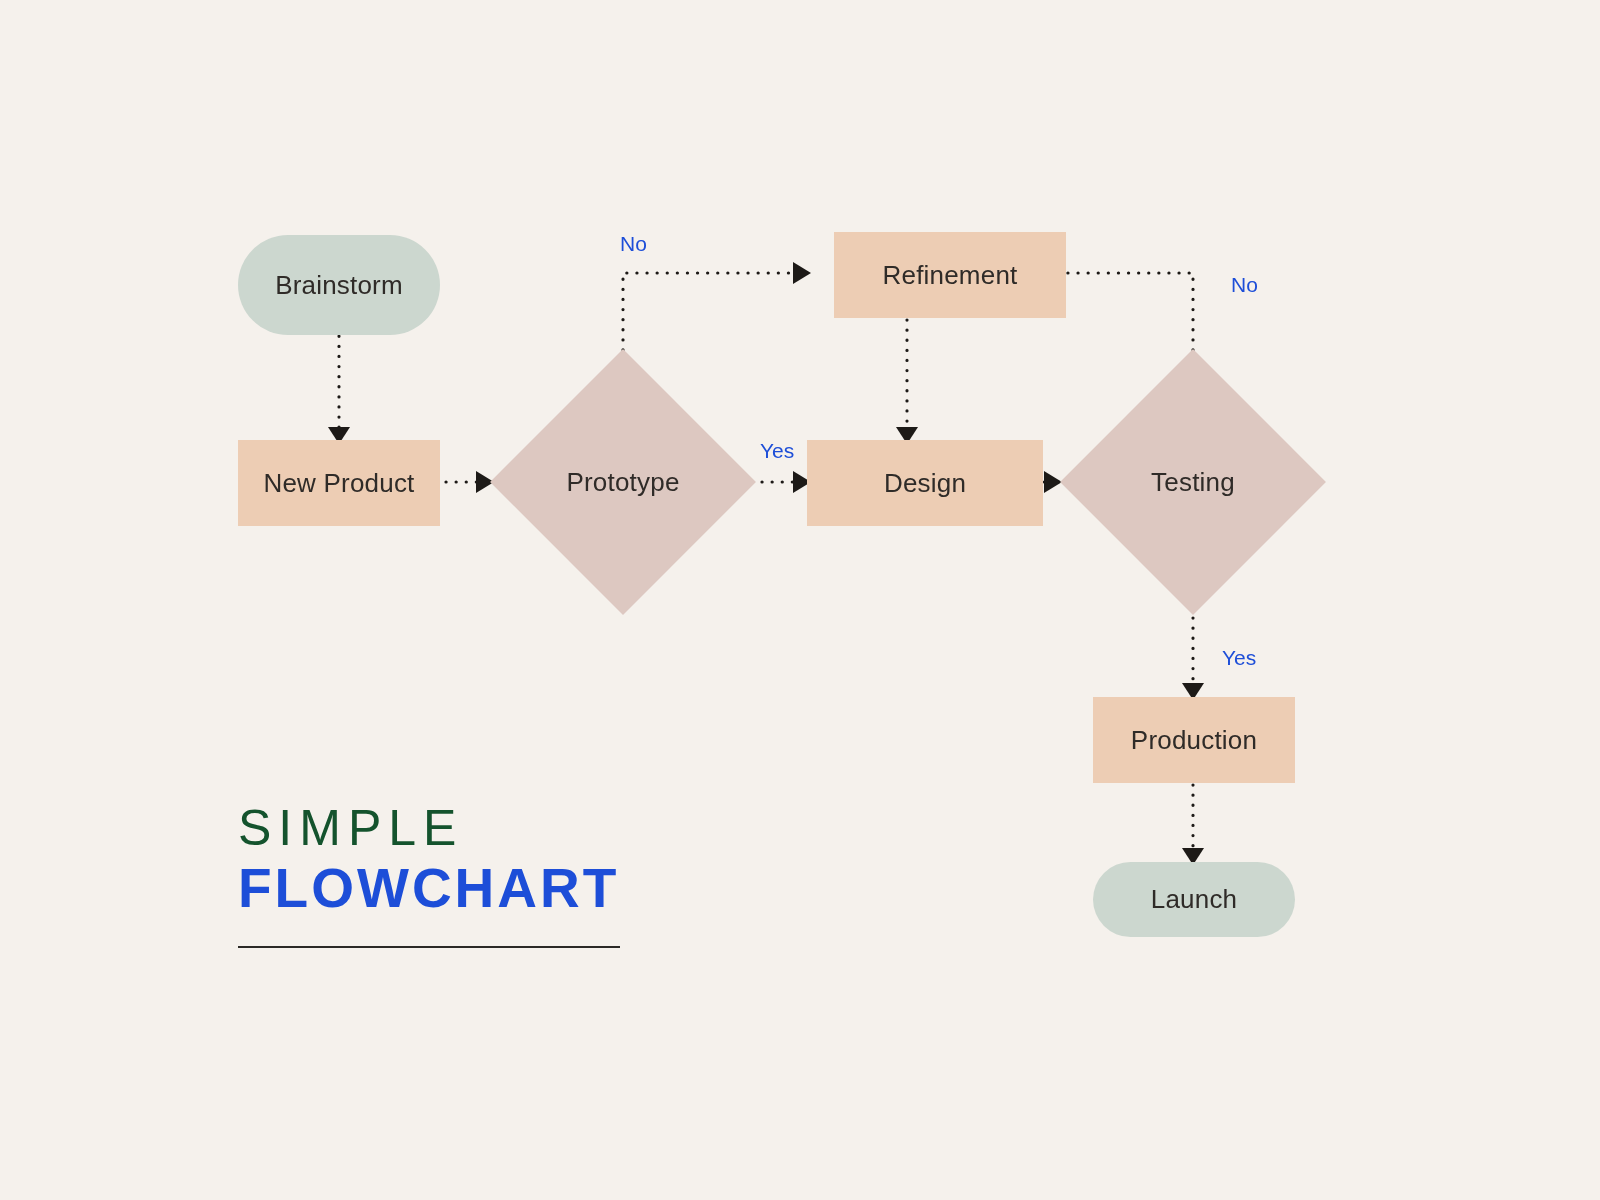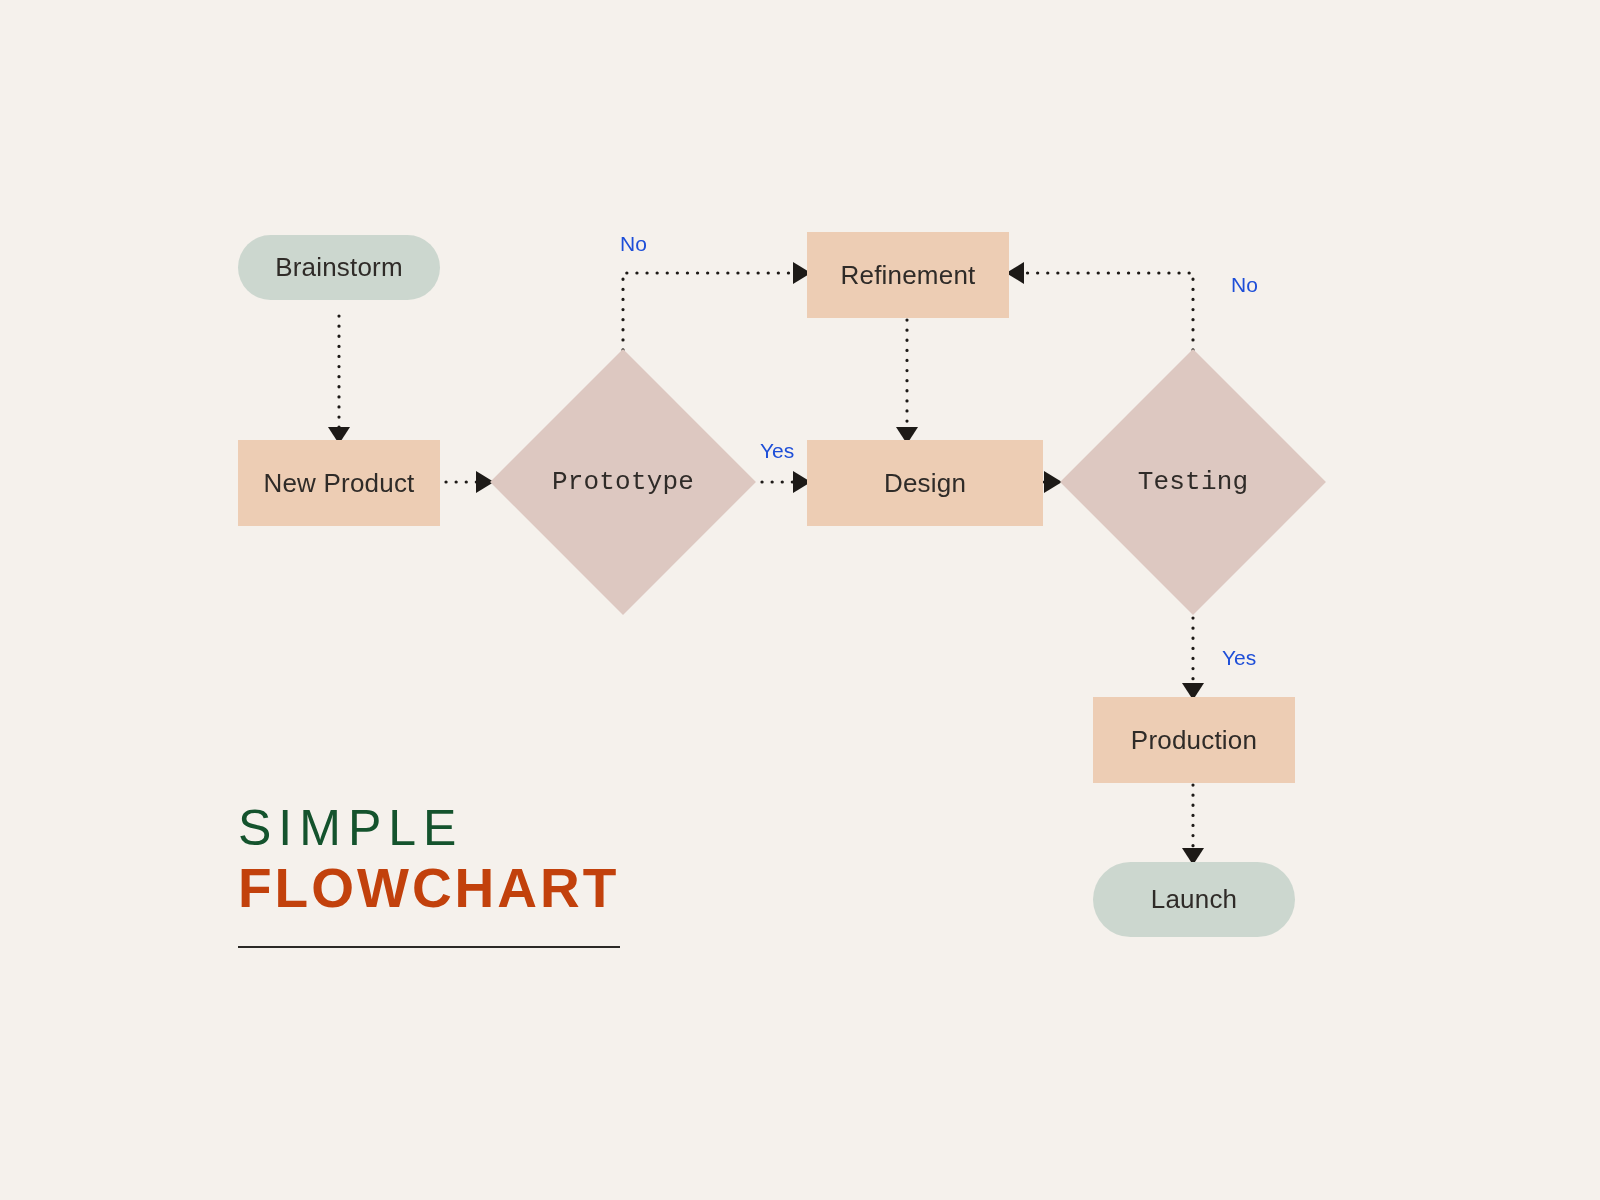--- a/index.html
+++ b/index.html
@@ -47,21 +47,20 @@
     position: absolute;
     left: 0; top: 0;
     width: 100%;
     height: 100%;
     background: #ddc8c1;
     transform: rotate(45deg);
   }
   .node.decision .node-label {
     position: relative;
     z-index: 2;
-    font-family: Liberation Mono, monospace;
   }
   .node-label {
     pointer-events: none;
     white-space: nowrap;
   }
 
   
   #wires {
     position: absolute;
     left: 0; top: 0;
@@ -101,21 +100,21 @@
     letter-spacing: 7px;
     font-weight: 300;
     color: #14532d;
     line-height: 1.12;
     font-family: "Liberation Sans", sans-serif;
   }
   #title-line2 {
     font-size: 55px;
     letter-spacing: 3px;
     font-weight: 700;
-    color: #c2410c;
+    color: #1d4ed8;
     line-height: 1.12;
     margin-top: 2px;
     font-family: "Liberation Sans", sans-serif;
   }
   #title-rule {
     margin-top: 26px;
     width: 382px;
     height: 2px;
     background: #2b2926;
   }
@@ -166,34 +165,34 @@
       <path class="wire" d="M 1193 618 L 1193 684"></path>
       <path class="arrowhead" d="M 1182 683 L 1204 683 L 1193 700 Z"></path>
     </g>
 
     <g>
       <path class="wire" d="M 1193 785 L 1193 849"></path>
       <path class="arrowhead" d="M 1182 848 L 1204 848 L 1193 865 Z"></path>
     </g>
   </svg>
 
-  <div class="node terminal" style="left:238px; top:235px; width:202px; height:65px;">
+  <div class="node terminal" style="left:238px; top:235px; width:202px; height:100px;">
     <span class="node-label">Brainstorm</span>
   </div>
 
   <div class="node process" style="left:238px; top:440px; width:202px; height:86px;">
     <span class="node-label">New Product</span>
   </div>
 
   <div class="node decision" style="left:529px; top:388px; width:188px; height:188px;">
     <span class="diamond-fill"></span>
     <span class="node-label">Prototype</span>
   </div>
 
-  <div class="node process" style="left:807px; top:232px; width:202px; height:86px;">
+  <div class="node process" style="left:834px; top:232px; width:232px; height:86px;">
     <span class="node-label">Refinement</span>
   </div>
 
   <div class="node process" style="left:807px; top:440px; width:236px; height:86px;">
     <span class="node-label">Design</span>
   </div>
 
   <div class="node decision" style="left:1099px; top:388px; width:188px; height:188px;justify-content:center;">
     <span class="diamond-fill"></span>
     <span class="node-label">Testing</span>

